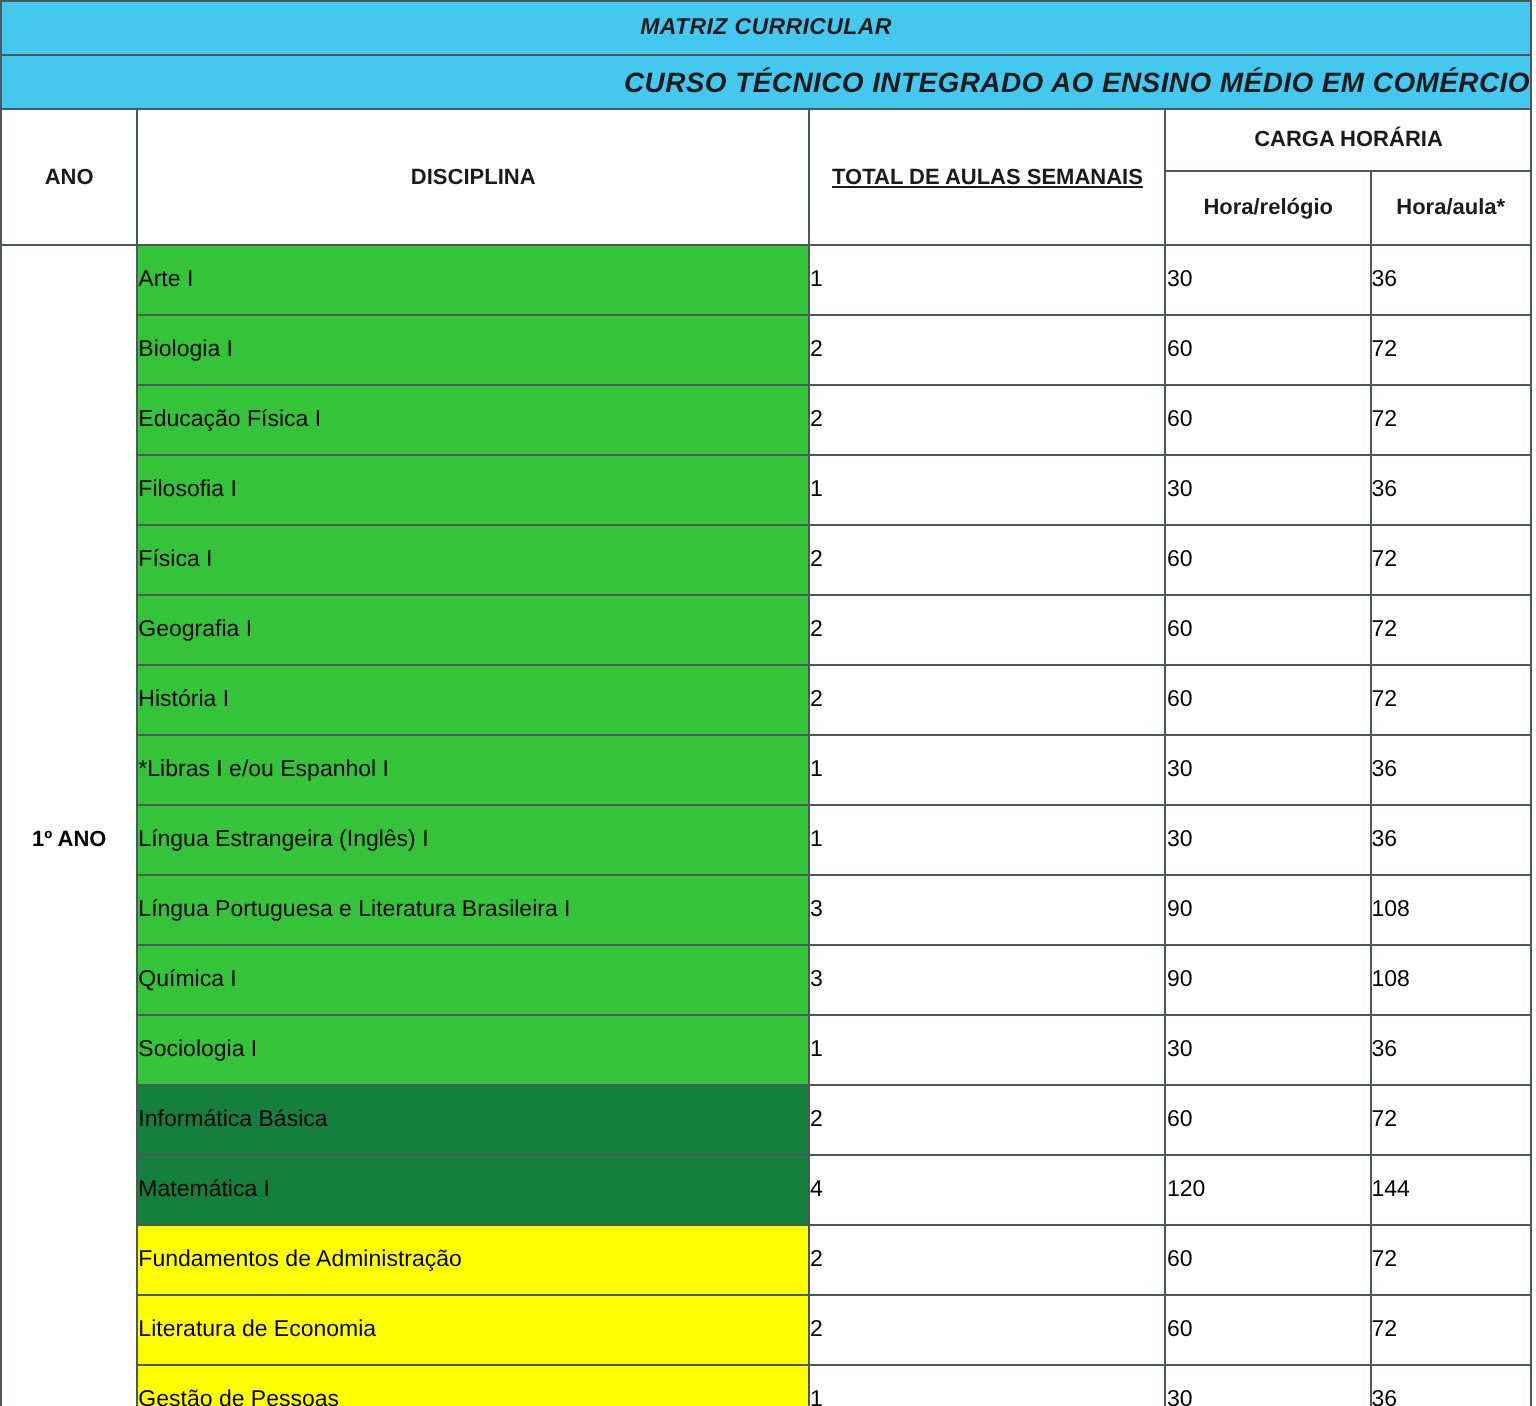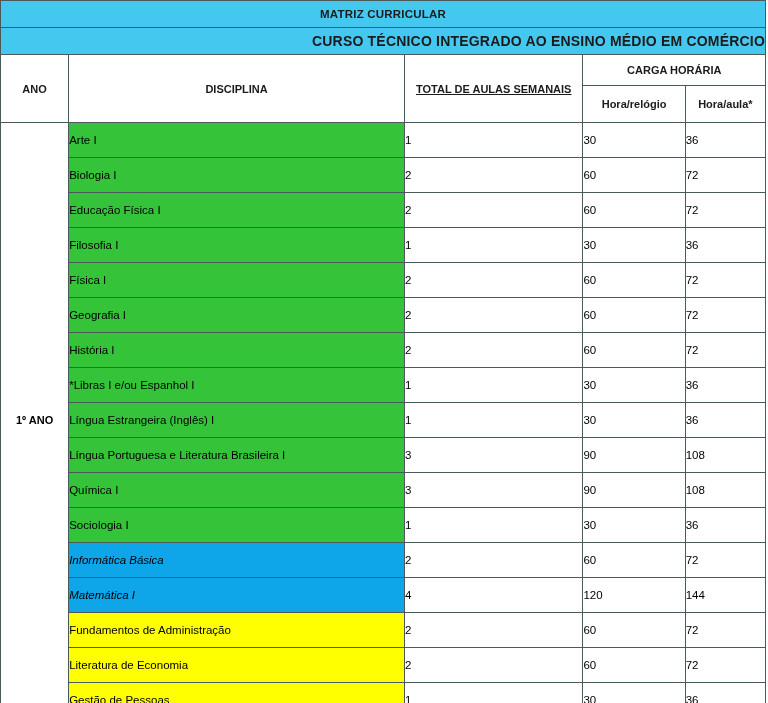--- a/index.html
+++ b/index.html
@@ -27,20 +27,21 @@
   }
   
   .title-cell {
     background: #45c8f0;
     text-align: center;
     font-weight: bold;
     font-size: 11.5px;
     letter-spacing: 0.2px;
     height: 26px;
     color: #1b1b1b;
+    font-style: italic;
   }
   .title-cell.second {
     height: 26px;
     font-size: 14px;
     text-align: right;
   }
   
   .hdr {
     background: #ffffff;
     text-align: center;
@@ -68,21 +69,21 @@
     padding-left: 8px;
     height: 34px;
   }
   .num-cell {
     font-size: 11.5px;
     padding-left: 7px;
     background: #ffffff;
     height: 34px;
   }
   .c-green  { background: #35c33a; }
-  .c-orange { background: #0ea5e9; font-style: italic; }
+  .c-orange { background: #15803d; }
   .c-yellow { background: #ffff00; }
 </style>
 </head>
 <body>
 
 <table id="matrix-table">
   <colgroup>
     <col style="width:68px">
     <col style="width:335px">
     <col style="width:178px">

